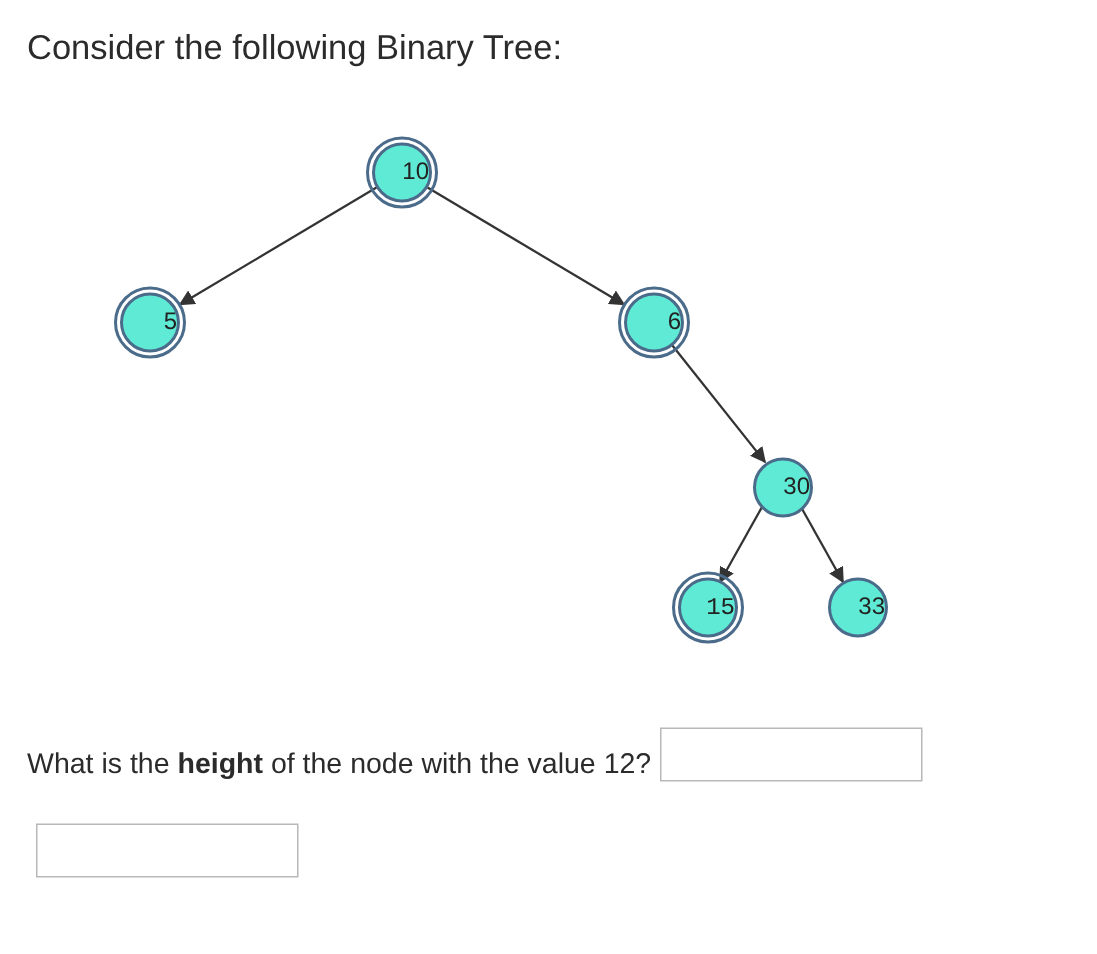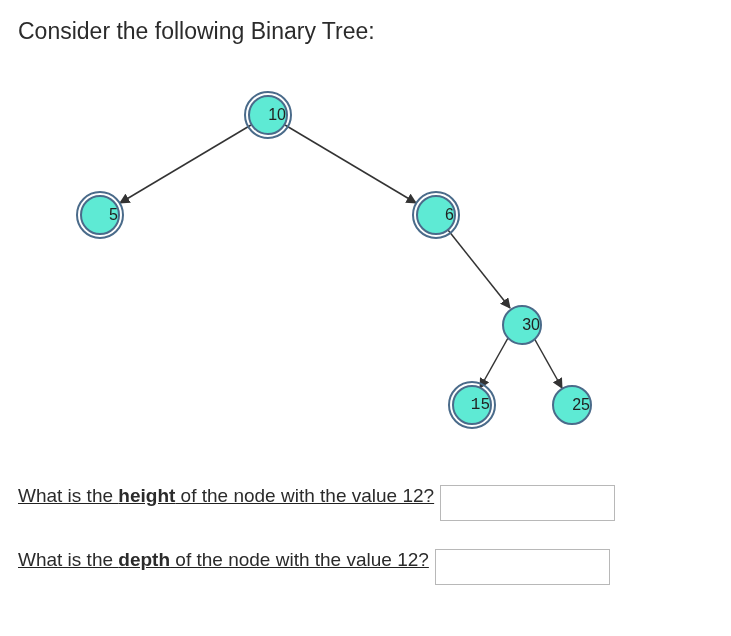--- a/index.html
+++ b/index.html
@@ -44,23 +44,22 @@
   }
   .node.outer::before {
     content: "";
     position: absolute;
     top: -6px; left: -6px; right: -6px; bottom: -6px;
     border: 2px solid #4a6b8a;
     border-radius: 50%;
   }
   .question-row {
     display: flex;
-    align-items: flex-start;
+    align-items: flex-end;
     margin: 28px 0;
-    text-decoration: underline;
   }
   .question-text {
     font-size: 19px;
     color: #2b2b2b;
   }
   .question-text strong { font-weight: 700; }
   .answer-input {
     width: 175px;
     height: 36px;
     border: 1px solid #b8b8b8;
@@ -103,29 +102,26 @@
   <div class="node outer" style="left:398px; top:140px;">
     <span>6</span>
   </div>
   <div class="node" style="left:484px; top:250px;">
     <span>30</span>
   </div>
   <div class="node outer" style="left:434px; top:330px;font-family:Liberation Mono, monospace;">
     <span>15</span>
   </div>
   <div class="node" style="left:534px; top:330px;">
-    <span>25</span>
+    <span>33</span>
   </div>
 </div>
 
 <div class="question-row">
   <span class="question-text">
     <span>What is the </span><strong>height</strong><span> of the node with the value 12?</span>
   </span>
   <input type="text" class="answer-input" value="" style="">
 </div>
 
 <div class="question-row">
-  <span class="question-text">
-    <span>What is the </span><strong>depth</strong><span> of the node with the value 12?</span>
-  </span>
   <input type="text" class="answer-input" value="" style="">
 </div>
 
 </body></html>

